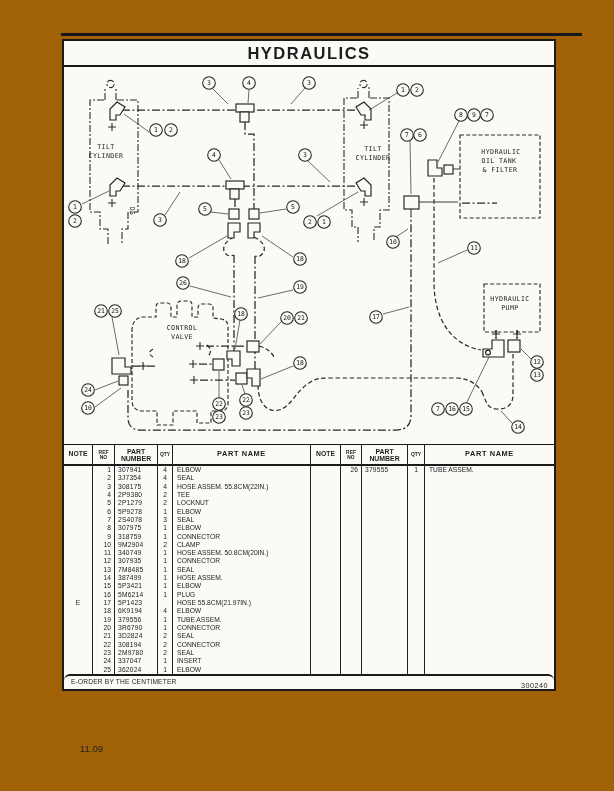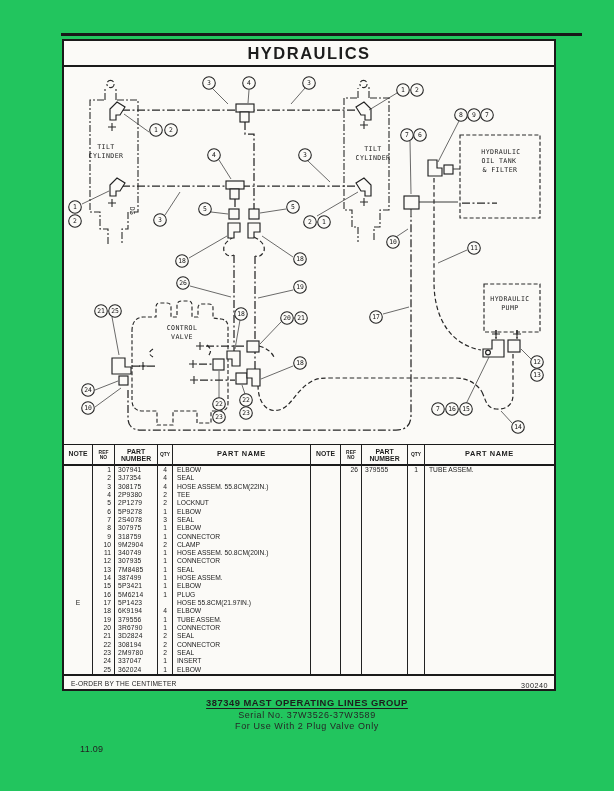--- a/index.html
+++ b/index.html
@@ -1,16 +1,16 @@
 <!DOCTYPE html>
 <html><head>
 <meta charset="utf-8">
 <style>
   html,body{margin:0;padding:0;background:#e9e8e4;}
-  .page{position:relative;width:614px;height:791px;background:#22c55e;overflow:hidden;
+  .page{position:relative;width:614px;height:791px;background:#a16207;overflow:hidden;
         font-family:"Liberation Sans",sans-serif;color:#1d1d1d;}
   .scanline{position:absolute;left:61px;top:33px;width:521px;height:3px;background:#181818;}
   .mainbox{position:absolute;left:62px;top:39px;width:494px;height:652px;
            border:2px solid #1a1a1a;box-sizing:border-box;background:#fbfaf7;}
   .titlebar{position:absolute;left:62px;top:41px;width:494px;height:24px;border-bottom:2px solid #1a1a1a;
             box-sizing:content-box;text-align:center;font-weight:bold;font-size:16.5px;
             letter-spacing:1.5px;line-height:24px;}
   svg.diagram{position:absolute;left:62px;top:65px;}
   .pipe{fill:none;stroke:#262626;stroke-width:1.25;stroke-dasharray:8 2.5 2 2.5;}
   .hose{fill:none;stroke:#262626;stroke-width:1.2;stroke-dasharray:4.5 2.6;}
@@ -35,21 +35,21 @@
   .pcol-ref .phead,.pcol-qty .phead{font-size:4.9px;line-height:5px;}
   .pcol-name .phead{font-size:7.4px;letter-spacing:0.6px;}
   .pcol-part .phead{font-size:6.9px;line-height:7px;}
   .pcell{height:8.32px;font-size:6.7px;line-height:8.4px;white-space:nowrap;overflow:visible;color:#222;}
   .pcell-note{text-align:center;}
   .pcell-ref{text-align:right;padding-right:3px;}
   .pcell-part{padding-left:3px;letter-spacing:0.2px;}
   .pcell-qty{text-align:center;}
   .pcell-name{padding-left:4px;}
   .tfoot{height:16px;border-top:2px solid #1a1a1a;display:flex;justify-content:space-between;
-         align-items:center;font-size:6.6px;padding:2px 6px 0 7px;box-sizing:border-box;letter-spacing:0.2px;}
+         align-items:flex-start;font-size:6.6px;padding:2px 6px 0 7px;box-sizing:border-box;letter-spacing:0.2px;border-radius:6px;}
   .docnum{font-size:7.2px;margin-top:3px;letter-spacing:0.5px;}
   
   .caption{position:absolute;left:0;top:697px;width:614px;text-align:center;}
   .cap1{font-weight:bold;font-size:9.4px;letter-spacing:0.5px;text-decoration:underline;text-underline-offset:1.5px;}
   .cap2,.cap3{font-size:9px;letter-spacing:0.6px;margin-top:1.5px;color:#262626;}
   .pagenum{position:absolute;left:80px;top:744px;font-size:9px;letter-spacing:0.3px;color:#222;}
 </style>
 </head>
 <body>
 
@@ -643,20 +643,15 @@
             <div class="pcell pcell-name"></div>
           </div>
         </div>
     </div>
     <div class="tfoot">
       <span>E-ORDER BY THE CENTIMETER</span>
       <span class="docnum">300240</span>
     </div>
   </div>
 
-  <div class="caption">
-    <div class="cap1">387349 MAST OPERATING LINES GROUP</div>
-    <div class="cap2">Serial No. 37W3526-37W3589</div>
-    <div class="cap3">For Use With 2 Plug Valve Only</div>
-  </div>
 
   <div class="pagenum">11.09</div>
 </div>
 
 </body></html>

